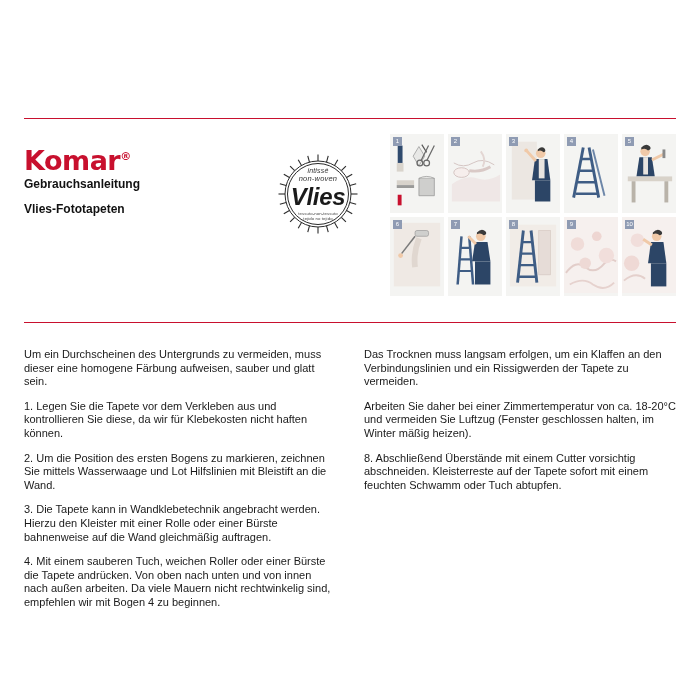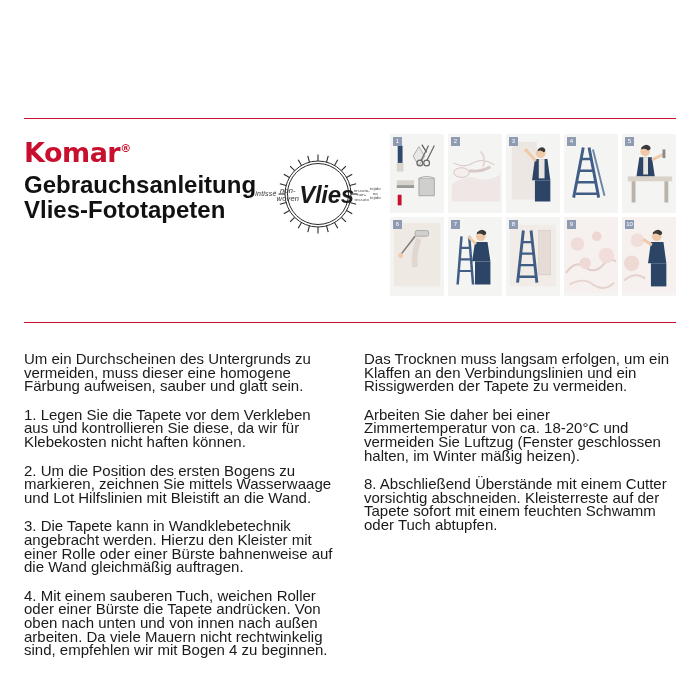--- a/index.html
+++ b/index.html
@@ -34,57 +34,57 @@
   .header {
     position: absolute;
     left: 24px;
     top: 130px;
     width: 652px;
     height: 185px;
   }
   .brand {
     position: absolute;
     left: 0;
-    top: 7px;
+    top: 15px;
     font-weight: bold;
     font-size: 27px;
     letter-spacing: -0.5px;
     color: #c8102e;
     font-family: "DejaVu Sans", sans-serif;
   }
   .brand .reg {
     font-size: 11px;
     vertical-align: super;
     font-weight: bold;
   }
   .title {
     position: absolute;
     left: 0;
     top: 42px;
     width: 250px;
     font-weight: bold;
-    font-size: 24px;
+    font-size: 12px;
     line-height: 25px;
     color: #111111;
   }
 
   
   .seal {
     position: absolute;
     left: 248px;
     top: 18px;
     width: 92px;
     height: 92px;
   }
   .seal svg { display: block; }
   .seal-text {
     position: absolute;
     inset: 0;
     display: flex;
-    flex-direction: row;
+    flex-direction: column;
     align-items: center;
     justify-content: center;
     text-align: center;
     line-height: 1.05;
   }
   .seal-line1 {
     font-size: 7px;
     font-style: italic;
     color: #333;
     letter-spacing: .2px;
@@ -152,21 +152,21 @@
   .cols {
     position: absolute;
     left: 24px;
     top: 337px;
     width: 652px;
     display: flex;
     gap: 28px;
   }
   .col { width: 312px; }
   .para {
-    font-size: 15px;
+    font-size: 11px;
     line-height: 13.6px;
     color: #1a1a1a;
     margin-bottom: 11px;
     text-align: left;
   }
   .para:last-child { margin-bottom: 0; }
 </style>
 </head>
 <body>
 

